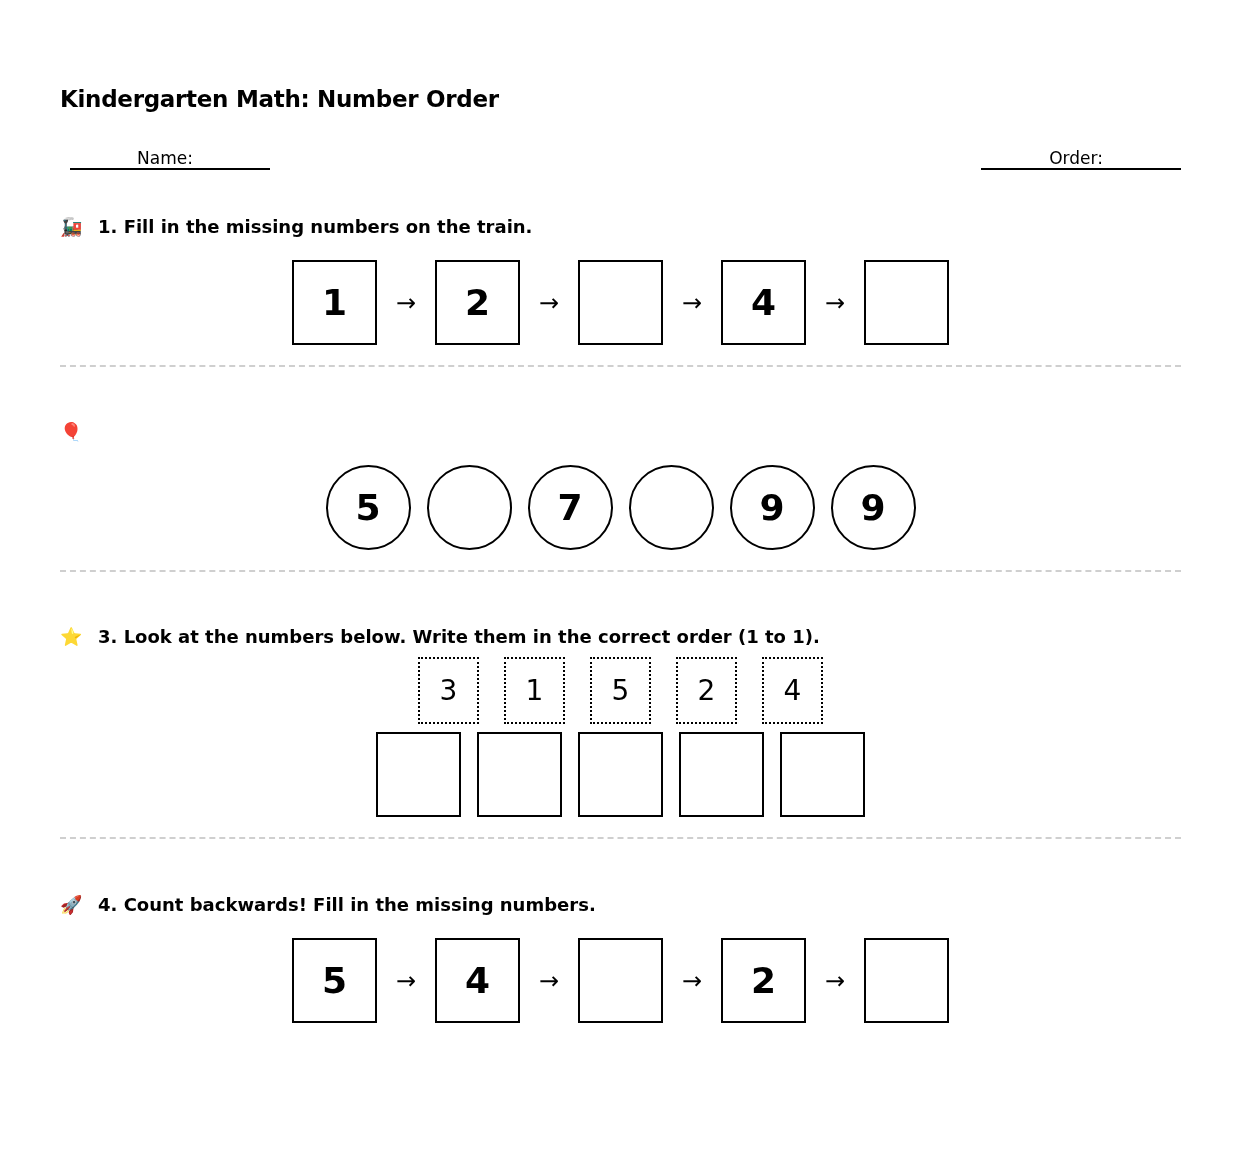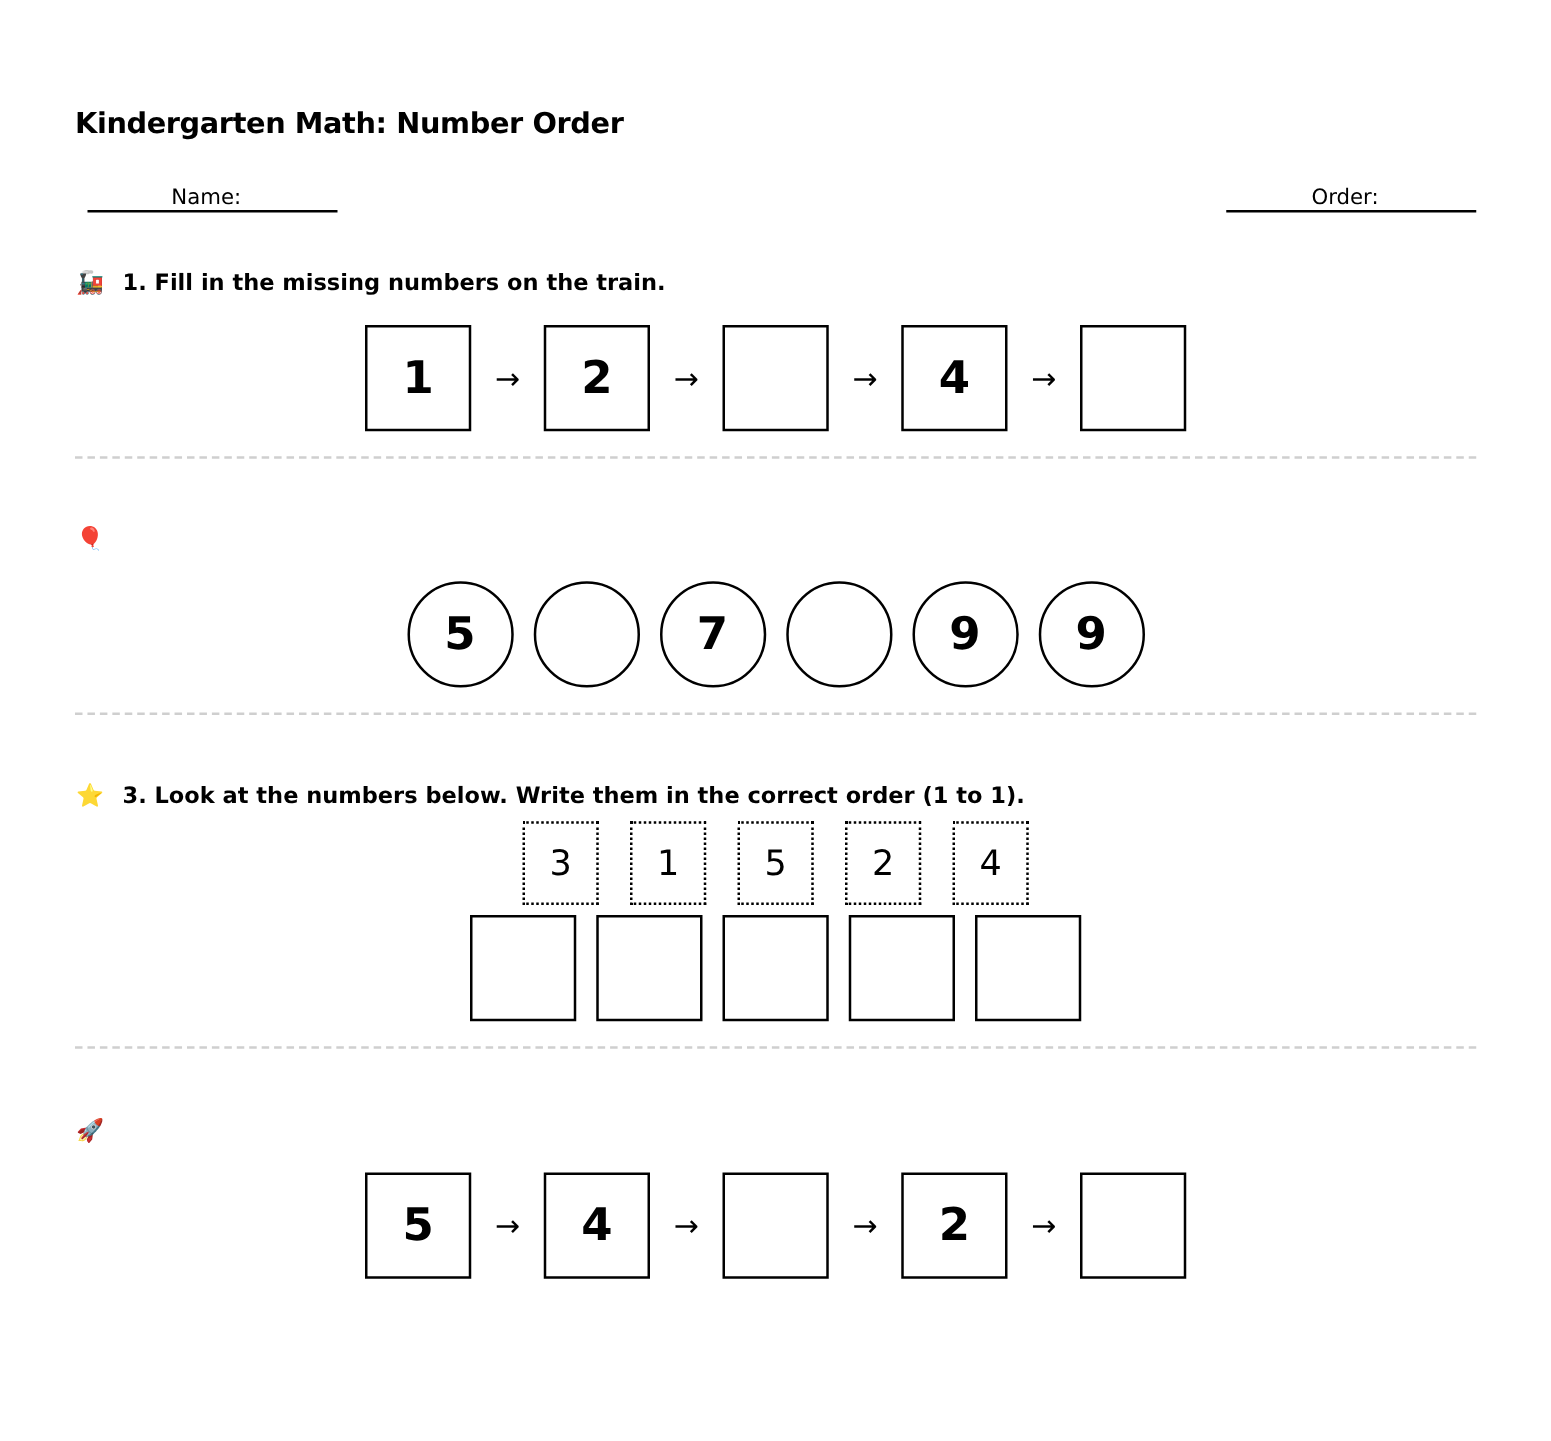--- a/index.html
+++ b/index.html
@@ -85,20 +85,21 @@
     <div class="ans"></div>
     <div class="ans"></div>
     <div class="ans"></div>
     <div class="ans"></div>
     <div class="ans"></div>
   </div>
   <div class="sep" style="top:837px;"></div>
 
   <div class="section-head" style="top:892px;">
     <span class="icon">🚀</span>
+    <span>4. Count backwards! Fill in the missing numbers.</span>
   </div>
   <div class="row" style="top:938px;">
     <div class="box">5</div>
     <div class="arrow">→</div>
     <div class="box">4</div>
     <div class="arrow">→</div>
     <div class="box"></div>
     <div class="arrow">→</div>
     <div class="box">2</div>
     <div class="arrow">→</div>

